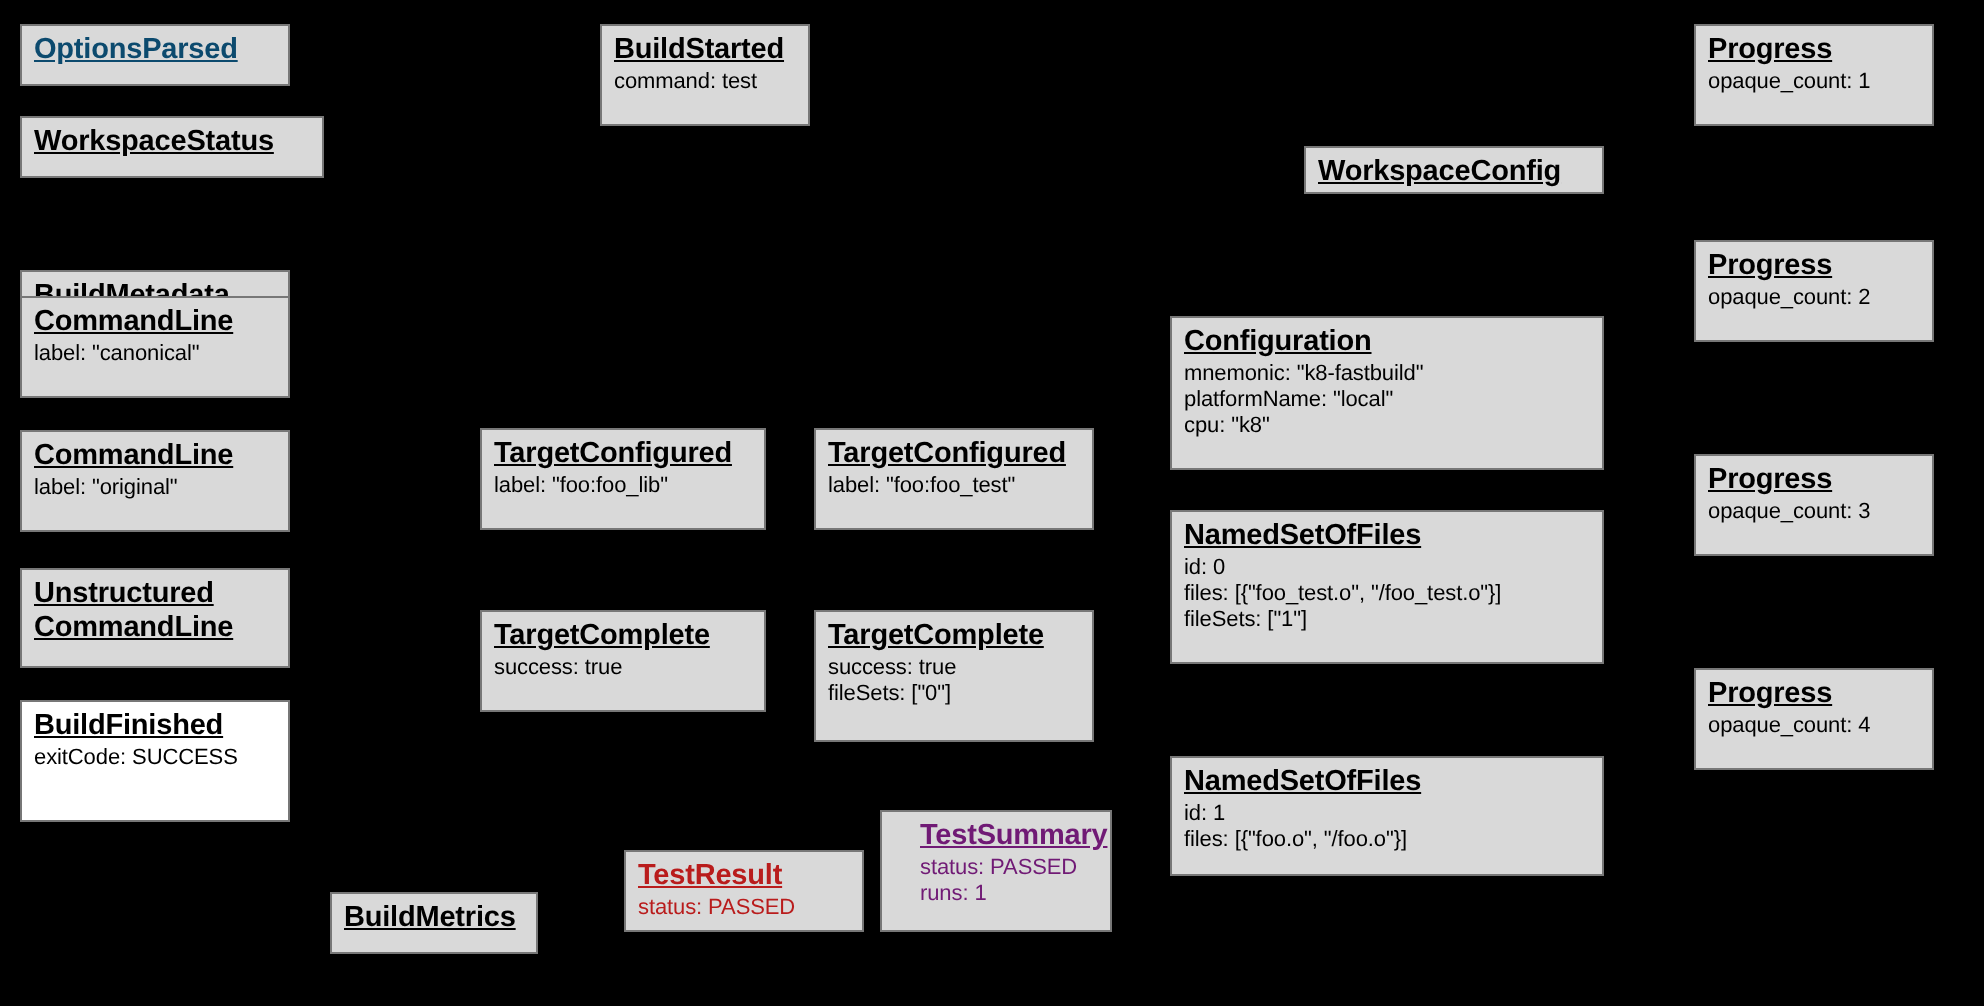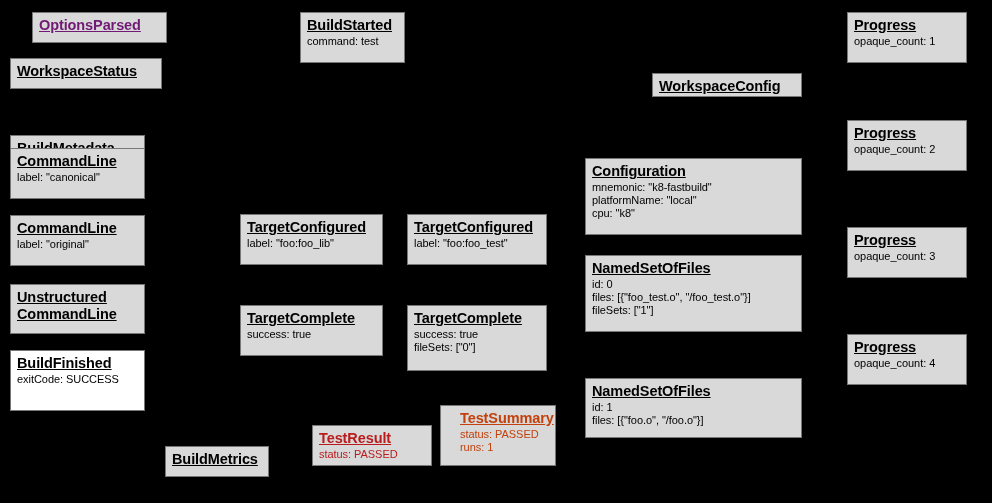--- a/index.html
+++ b/index.html
@@ -41,21 +41,21 @@
     font-size: 11px;
     font-weight: normal;
     white-space: nowrap;
     letter-spacing: -0.05px;
   }
 </style>
 </head>
 <body>
 
 <div id="canvas" style="background: rgb(0, 0, 0);">
-    <div class="node" style="left: 10px; top: 12px; width: 135px; height: 31px; background: rgb(217, 217, 217); border-color: rgb(119, 119, 119); color: #701a75; margin-left: 22px;">
+    <div class="node" style="left: 10px; top: 12px; width: 135px; height: 31px; background: rgb(217, 217, 217); border-color: rgb(119, 119, 119); color: #0c4a6e;">
       <span class="node-title">OptionsParsed</span>
     </div>
     <div class="node" style="left: 10px; top: 58px; width: 152px; height: 31px; background: rgb(217, 217, 217); border-color: rgb(119, 119, 119); color: rgb(0, 0, 0);">
       <span class="node-title">WorkspaceStatus</span>
     </div>
     <div class="node" style="left: 10px; top: 103px; width: 135px; height: 31px; background: rgb(217, 217, 217); border-color: rgb(119, 119, 119); color: rgb(0, 0, 0); margin-top: 32px;">
       <span class="node-title">BuildMetadata</span>
     </div>
     <div class="node" style="left: 10px; top: 148px; width: 135px; height: 51px; background: rgb(217, 217, 217); border-color: rgb(119, 119, 119); color: rgb(0, 0, 0);">
       <span class="node-title">CommandLine</span>
@@ -112,21 +112,21 @@
         <span class="node-field">success: true</span>
         <span class="node-field">fileSets: ["0"]</span>
       </span>
     </div>
     <div class="node" style="left: 312px; top: 425px; width: 120px; height: 41px; background: rgb(217, 217, 217); border-color: rgb(119, 119, 119); color: #b91c1c;">
       <span class="node-title">TestResult</span>
       <span class="node-fields">
         <span class="node-field">status: PASSED</span>
       </span>
     </div>
-    <div class="node" style="left: 440px; top: 405px; width: 116px; height: 61px; background: rgb(217, 217, 217); border-color: rgb(119, 119, 119); color: #c2410c; padding-left: 19px;">
+    <div class="node" style="left: 440px; top: 405px; width: 116px; height: 61px; background: rgb(217, 217, 217); border-color: rgb(119, 119, 119); color: #701a75; padding-left: 19px;">
       <span class="node-title">TestSummary</span>
       <span class="node-fields">
         <span class="node-field">status: PASSED</span>
         <span class="node-field">runs: 1</span>
       </span>
     </div>
     <div class="node" style="left: 652px; top: 73px; width: 150px; height: 24px; background: rgb(217, 217, 217); border-color: rgb(119, 119, 119); color: rgb(0, 0, 0);">
       <span class="node-title">WorkspaceConfig</span>
     </div>
     <div class="node" style="left: 585px; top: 158px; width: 217px; height: 77px; background: rgb(217, 217, 217); border-color: rgb(119, 119, 119); color: rgb(0, 0, 0);">

